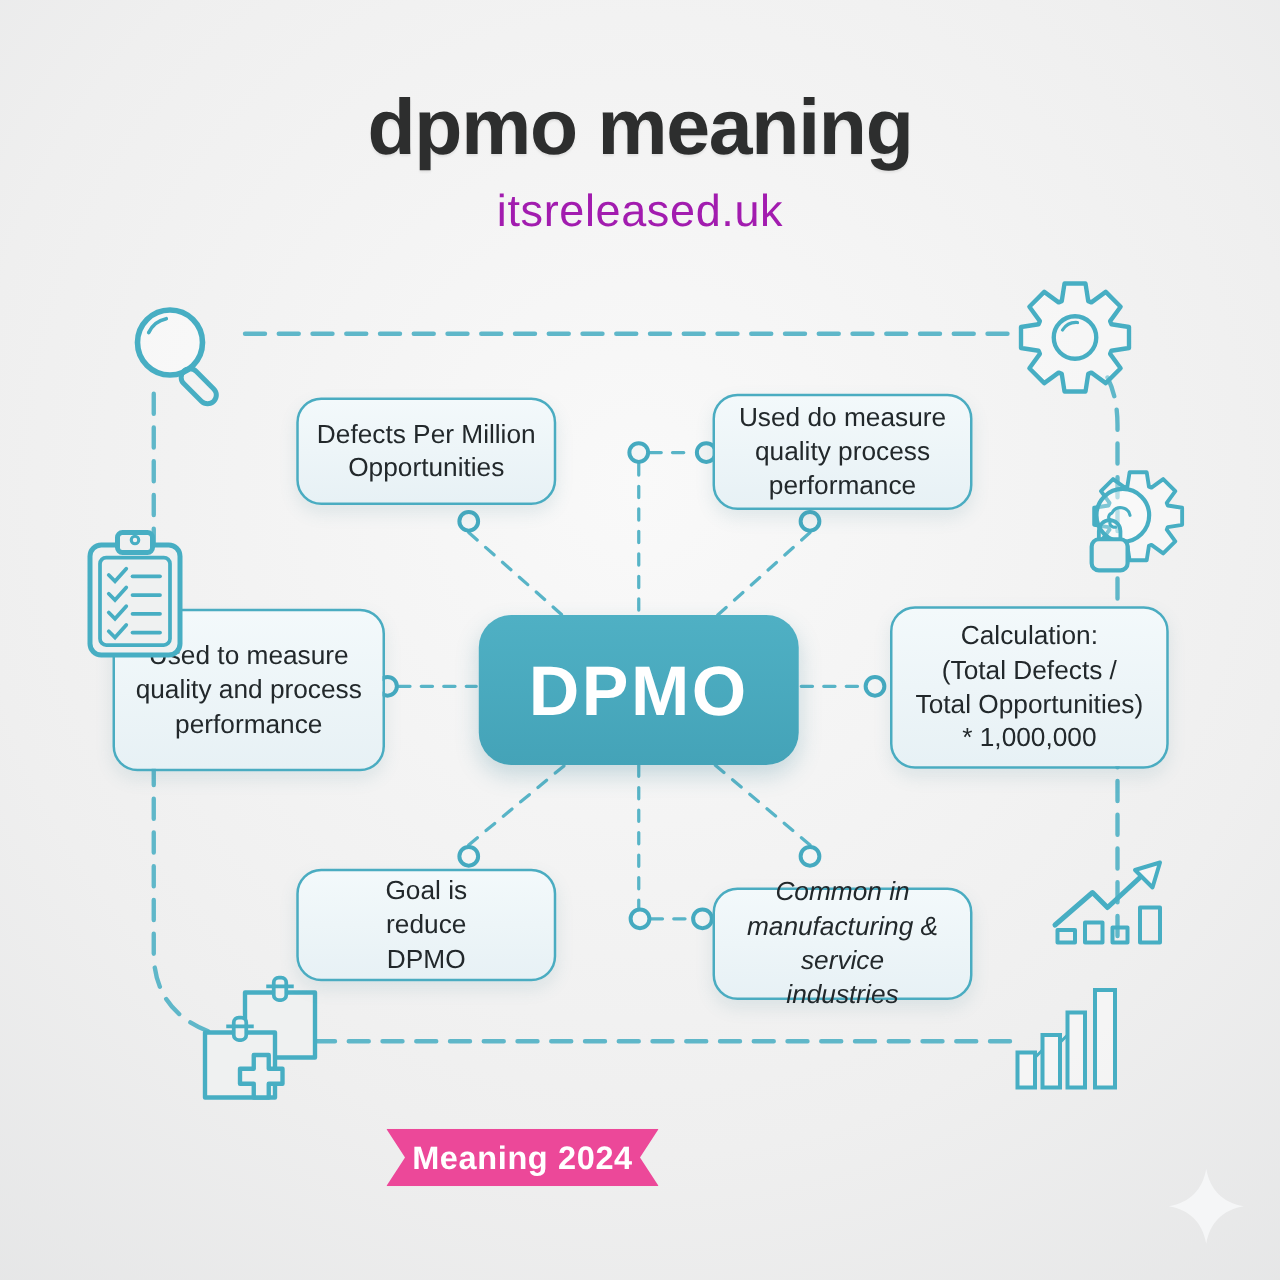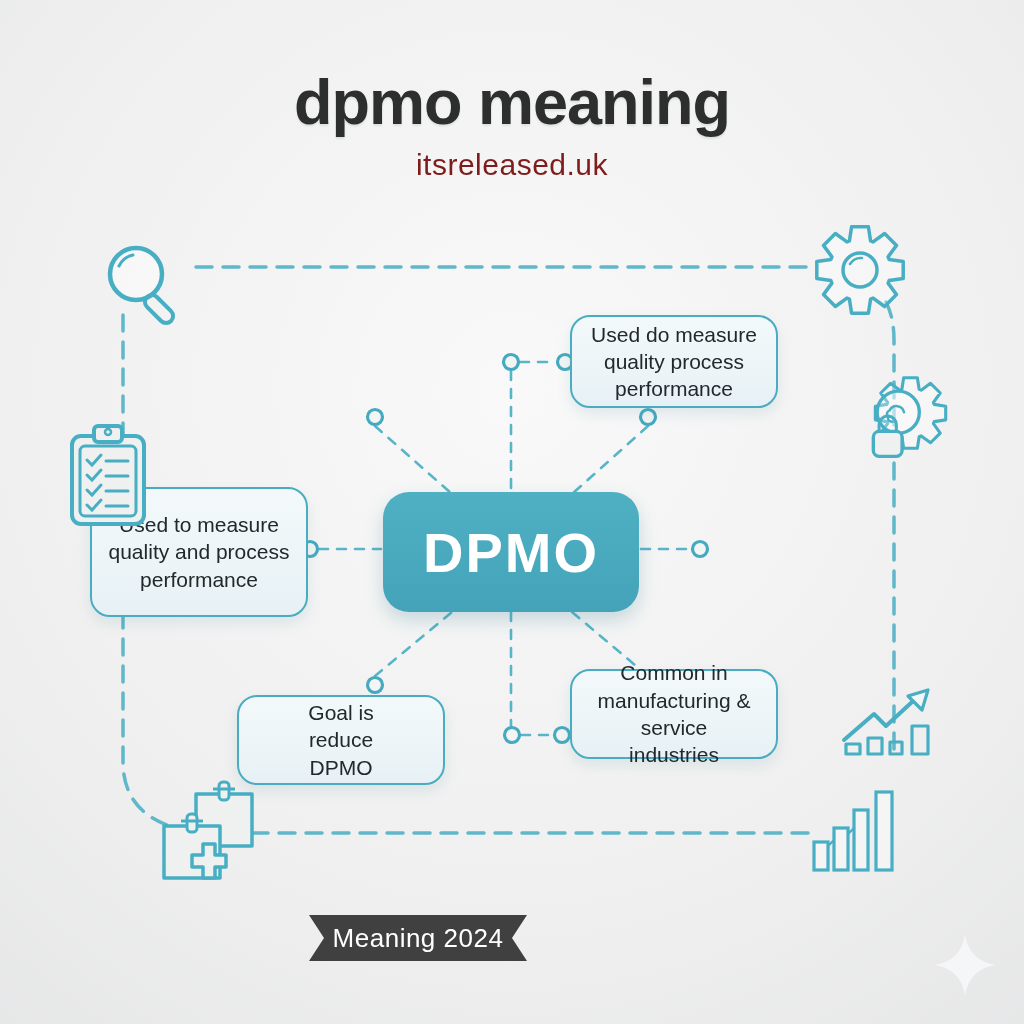--- a/index.html
+++ b/index.html
@@ -9,21 +9,21 @@
     background:radial-gradient(95% 95% at 50% 38%, #f9f9f9 0%, #efefef 55%, #e1e2e3 100%);
   }
   .canvas{position:relative;width:836px;height:1024px;}
   .title{
     position:absolute;top:66px;left:0;width:1024px;text-align:center;
     font-size:63px;font-weight:bold;color:#2d2e2e;letter-spacing:-1px;
     text-shadow:0 2px 2px rgba(0,0,0,.08);
   }
   .subtitle{
     position:absolute;top:148px;left:0;width:1024px;text-align:center;
-    font-size:30px;color:#7f1d1d;letter-spacing:.5px;
+    font-size:36px;color:#a21caf;letter-spacing:.5px;
   }
   svg.wires{position:absolute;left:0;top:0;z-index:1;}
   .icon{position:absolute;z-index:2;}
   .icon.above{z-index:4;}
   .node{
     position:absolute;z-index:3;
     border:2.5px solid #4aacc1;border-radius:20px;
     background:linear-gradient(180deg,#f3f9fb 0%,#e7f1f5 100%);
     box-shadow:0 6px 14px rgba(70,130,150,.13);
     display:flex;align-items:center;justify-content:center;
@@ -32,31 +32,31 @@
   }
   .center-box{
     position:absolute;z-index:3;left:383px;top:492px;width:256px;height:120px;
     background:linear-gradient(180deg,#4fb0c4 0%,#44a3b8 100%);
     border-radius:26px;display:flex;align-items:center;justify-content:center;
     color:#fff;font-size:56px;font-weight:bold;letter-spacing:2px;
     box-shadow:0 8px 18px rgba(60,130,150,.25);
   }
   .ribbon{
     position:absolute;z-index:3;left:50%;transform:translateX(-50%);
-    top:903px;width:218px;height:46px;background:#404040;
+    top:903px;width:218px;height:46px;background:#ec4899;
     clip-path:polygon(0% 0%,100% 0%,calc(100% - 15px) 50%,100% 100%,0% 100%,15px 50%);
     display:flex;align-items:center;justify-content:center;
-    color:#fff;font-size:26px;font-weight:normal;letter-spacing:.5px;margin-top:12px;
+    color:#fff;font-size:26px;font-weight:bold;letter-spacing:.5px;
   }
   .node.top-left{left:237px;top:318px;width:208px;height:86px;}
   .node.top-right{left:570px;top:315px;width:208px;height:93px;justify-content:center;}
   .node.mid-left{left:90px;top:487px;width:218px;height:130px;}
   .node.mid-right{left:712px;top:485px;width:223px;height:130px;}
   .node.bottom-left{left:237px;top:695px;width:208px;height:90px;}
-  .node.bottom-right{left:570px;top:669px;width:208px;height:90px;}
+  .node.bottom-right{left:570px;top:710px;width:208px;height:90px;font-style:italic;}
 </style>
 </head>
 <body>
 
 <div class="canvas">
 
   <div class="title">dpmo meaning</div>
   <div class="subtitle">itsreleased.uk</div>
 
   <svg class="wires" width="1024" height="1024" viewBox="0 0 1024 1024">
@@ -155,30 +155,40 @@
       <path d="M16 58 L22 52 M36 46 L42 40" stroke-width="2.4"></path>
     </svg>
   </div>
 
   <div class="icon" style="left:933px;top:933px;">
     <svg width="64" height="64" viewBox="0 0 64 64">
       <path d="M32 2 C35 19 45 29 62 32 C45 35 35 45 32 62 C29 45 19 35 2 32 C19 29 29 19 32 2 Z" fill="#f5f6f7"></path>
     </svg>
   </div>
 
+  <div class="node top-left">
+    <span>Defects Per Million
+Opportunities</span>
+  </div>
   <div class="node top-right">
     <span>Used do measure
 quality process
 performance</span>
   </div>
   <div class="node mid-left">
     <span>Used to measure
 quality and process
 performance</span>
   </div>
+  <div class="node mid-right">
+    <span>Calculation:
+(Total Defects /
+Total Opportunities)
+* 1,000,000</span>
+  </div>
   <div class="node bottom-left">
     <span>Goal is
 reduce
 DPMO</span>
   </div>
   <div class="node bottom-right">
     <span>Common in
 manufacturing &amp; service
 industries</span>
   </div>

